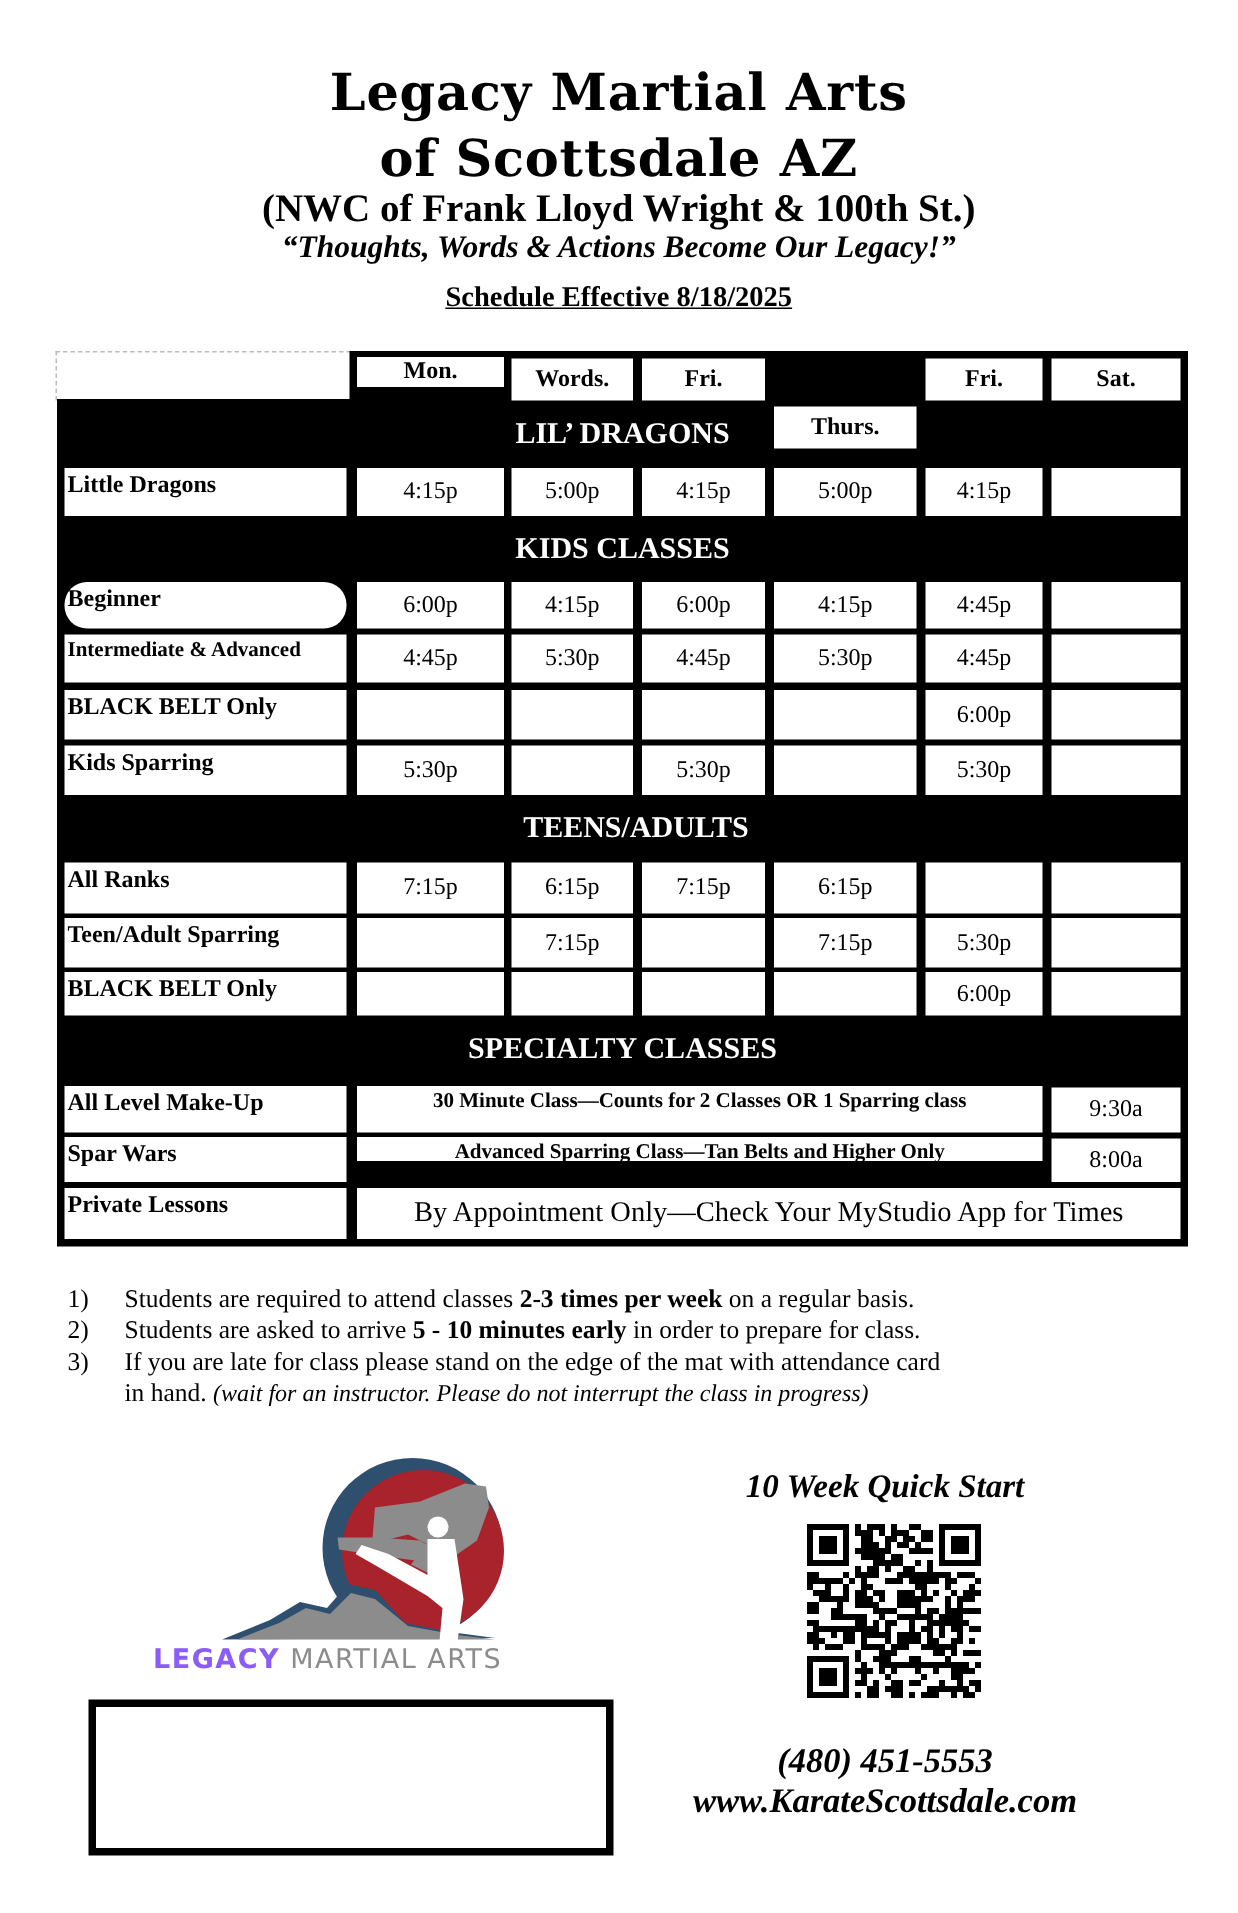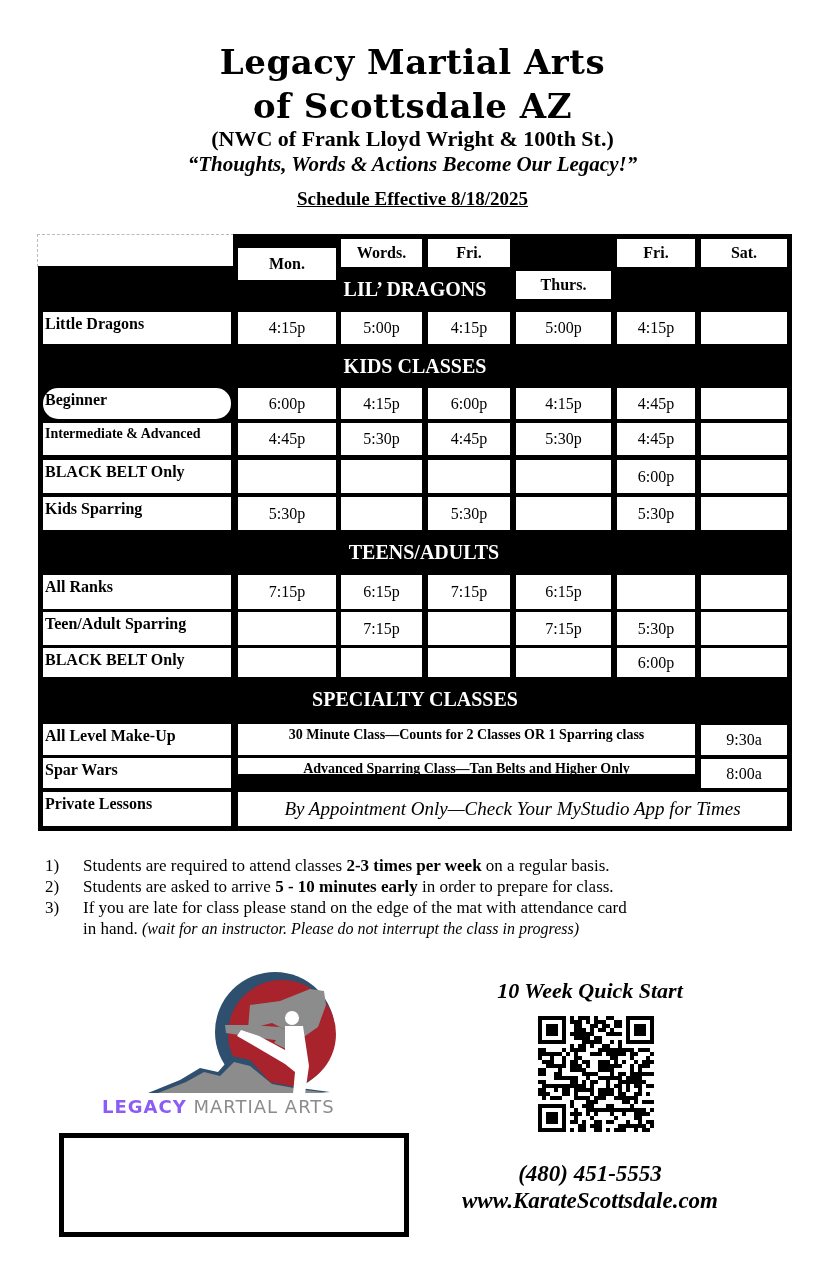--- a/index.html
+++ b/index.html
@@ -1,20 +1,20 @@
 <!DOCTYPE html>
 <html><head>
 <meta charset="utf-8">
 <style>
   html, body { margin:0; padding:0; background:#fff; }
   body { width:825px; height:1275px; position:relative; overflow:hidden; font-family:"Liberation Serif", serif; color:#000; }
   .abs { position:absolute; }
   .center { text-align:center; }
   .title { left:0; width:825px; font-family:"DejaVu Serif", serif; font-weight:bold; font-size:34px; letter-spacing:0.5px; line-height:40px; }
-  .subaddr { left:0; width:825px; font-weight:bold; font-size:22px; line-height:26px; }
+  .subaddr { left:0; width:825px; font-weight:bold; font-size:26px; line-height:26px; }
   .motto { left:0; width:825px; font-weight:bold; font-style:italic; font-size:21px; line-height:24px; }
   .effective { left:0; width:825px; font-weight:bold; font-size:19px; text-decoration:underline; line-height:22px; }
   .dashed-corner { left:37px; top:234px; width:196px; height:32px; border-top:1px dashed #bbb; border-left:1px dashed #bbb; }
   .tbl-bg { background:#000; }
   .cell { position:absolute; background:#fff; box-sizing:border-box; display:flex; align-items:center; justify-content:center; font-size:16px; }
   .cell.hdr { font-weight:bold; font-size:16px; }
   .cell.label { justify-content:flex-start; padding-left:2px; align-items:flex-start; padding-top:3px; font-weight:bold; font-size:16px; }
   .cell.label.small { font-size:14px; }
   .section { position:absolute; color:#fff; font-weight:bold; font-size:20px; display:flex; align-items:center; justify-content:center; }
   .span-note { font-weight:bold; font-size:14px; align-items:flex-start; padding-top:3px; }
@@ -34,21 +34,21 @@
 <div class="abs title center" style="top:86px;">of Scottsdale AZ</div>
 <div class="abs subaddr center" style="top:126px;">(NWC of Frank Lloyd Wright &amp; 100th St.)</div>
 <div class="abs motto center" style="top:152px;">“Thoughts, Words &amp; Actions Become Our Legacy!”</div>
 <div class="abs effective center" style="top:188px;">Schedule Effective 8/18/2025</div>
 
 <div class="abs dashed-corner"></div>
 <div class="abs tbl-bg" style="left:233px; top:234px; width:559px; height:34px;"></div>
 <div class="abs tbl-bg" style="left:38px; top:266px; width:754px; height:565px;"></div>
 
 <div id="grid">
-    <div class="cell hdr" style="left: 238px; top: 248px; width: 98px; height: 32px;">Mon.</div>
+    <div class="cell hdr" style="left: 238px; top: 238px; width: 98px; height: 20px;">Mon.</div>
     <div class="cell hdr" style="left: 341px; top: 239px; width: 81px; height: 28px;">Words.</div>
     <div class="cell hdr" style="left: 428px; top: 239px; width: 82px; height: 28px;">Fri.</div>
     <div class="cell hdr" style="left: 516px; top: 239px; width: 95px; height: 28px; margin-top: 32px;">Thurs.</div>
     <div class="cell hdr" style="left: 617px; top: 239px; width: 78px; height: 28px;">Fri.</div>
     <div class="cell hdr" style="left: 701px; top: 239px; width: 86px; height: 28px;">Sat.</div>
     <div class="section" style="left: 38px; width: 754px; top: 270px; height: 39px;">LIL’ DRAGONS</div>
     <div class="cell label" style="left: 43px; top: 312px; width: 188px; height: 32px;">Little Dragons</div>
     <div class="cell" style="left: 238px; top: 312px; width: 98px; height: 32px;">4:15p</div>
     <div class="cell" style="left: 341px; top: 312px; width: 81px; height: 32px;">5:00p</div>
     <div class="cell" style="left: 428px; top: 312px; width: 82px; height: 32px;">4:15p</div>
@@ -107,21 +107,21 @@
     <div class="cell" style="left: 617px; top: 648px; width: 78px; height: 29px;">6:00p</div>
     <div class="cell" style="left: 701px; top: 648px; width: 86px; height: 29px;"></div>
     <div class="section" style="left: 38px; width: 754px; top: 677px; height: 44px;">SPECIALTY CLASSES</div>
     <div class="cell label" style="left: 43px; top: 724px; width: 188px; height: 31px;">All Level Make-Up</div>
     <div class="cell span-note" style="left: 238px; top: 724px; width: 457px; height: 31px;">30 Minute Class—Counts for 2 Classes OR 1 Sparring class</div>
     <div class="cell" style="left: 701px; top: 725px; width: 86px; height: 30px;">9:30a</div>
     <div class="cell label" style="left: 43px; top: 758px; width: 188px; height: 30px;">Spar Wars</div>
     <div class="cell span-note" style="left: 238px; top: 758px; width: 457px; height: 16px; text-align: center;">Advanced Sparring Class—Tan Belts and Higher Only</div>
     <div class="cell" style="left: 701px; top: 759px; width: 86px; height: 29px;">8:00a</div>
     <div class="cell label" style="left: 43px; top: 792px; width: 188px; height: 34px;">Private Lessons</div>
-    <div class="cell span-big" style="left: 238px; top: 792px; width: 549px; height: 34px; font-style: italic;">By Appointment Only—Check Your MyStudio App for Times</div>
+    <div class="cell span-big" style="left: 238px; top: 792px; width: 549px; height: 34px;">By Appointment Only—Check Your MyStudio App for Times</div>
   </div>
 
 <div class="abs rules" style="top:856px; height:90px;">
   <div class="abs" style="top:0; left:0; width:740px;">
     <span class="num">1)</span>
     <span class="txt"><span>Students are required to attend classes </span><b>2-3 times per week</b><span> on a regular basis.</span></span>
   </div>
   <div class="abs" style="top:21px; left:0; width:740px;">
     <span class="num">2)</span>
     <span class="txt"><span>Students are asked to arrive </span><b>5 - 10 minutes early</b><span> in order to prepare for class.</span></span>

